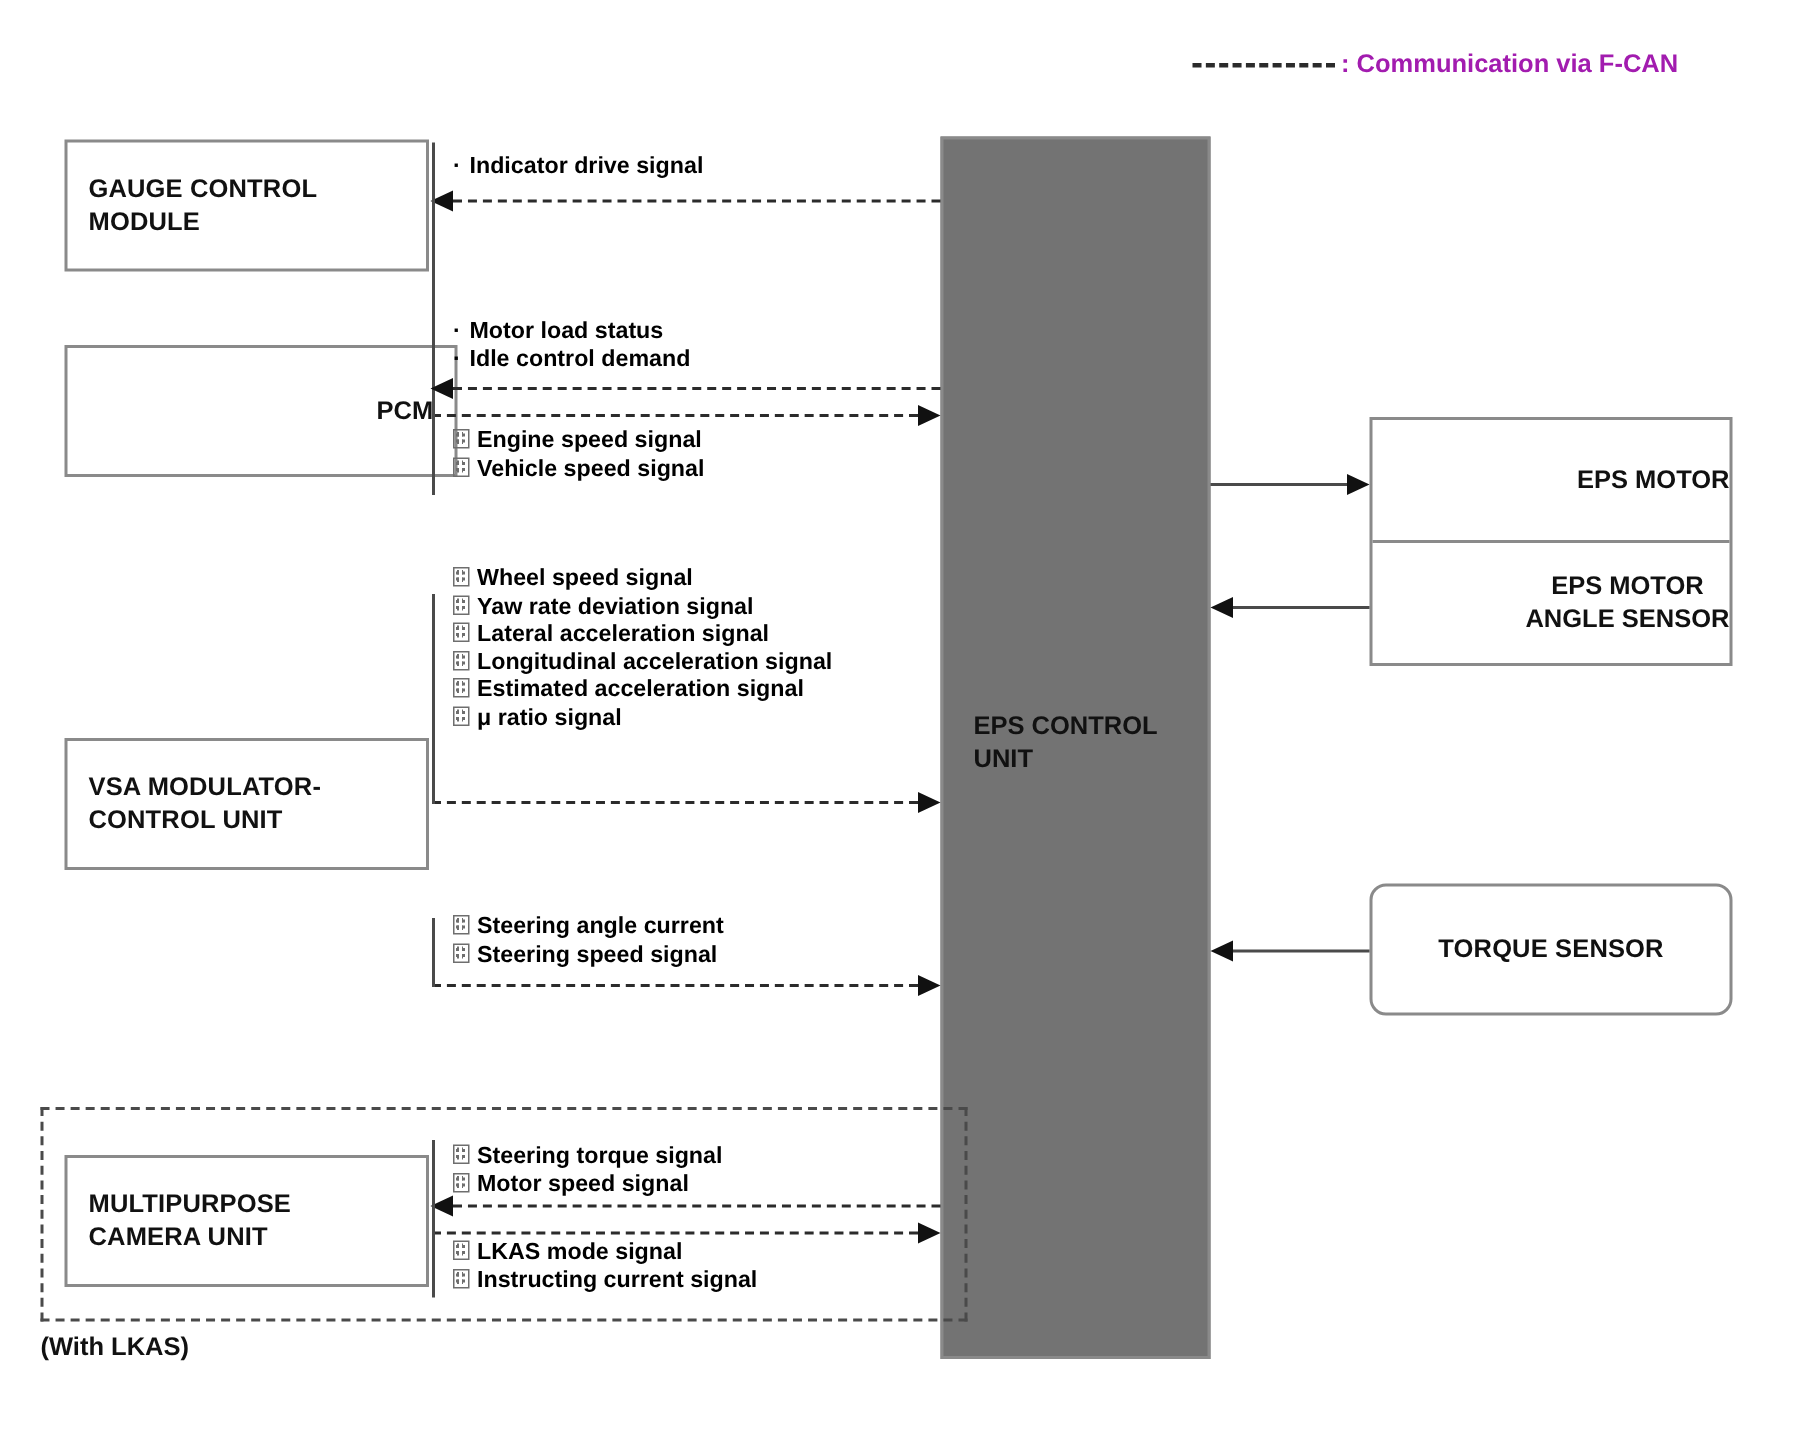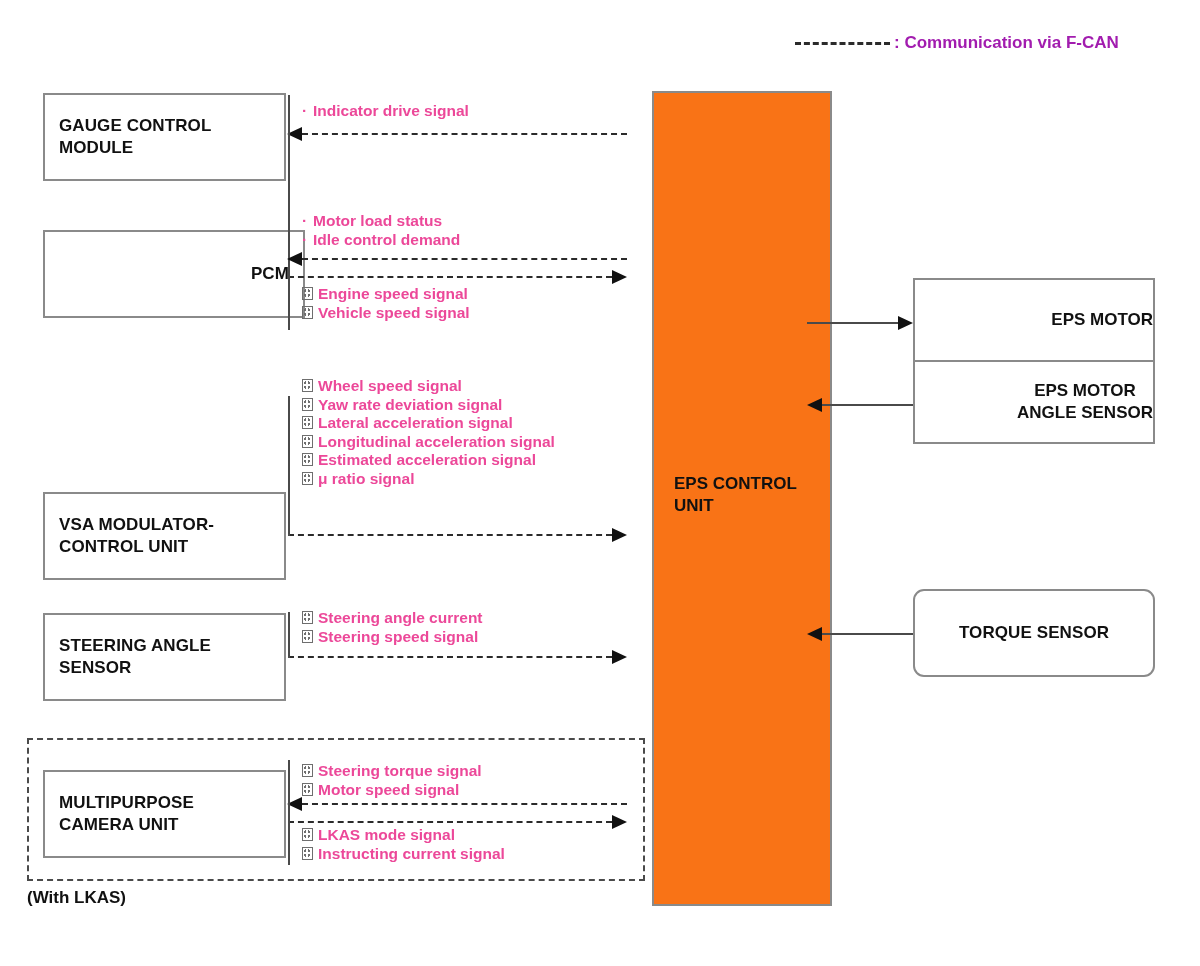--- a/index.html
+++ b/index.html
@@ -35,22 +35,21 @@
     white-space: pre-line;
   }
   .box.center-text { justify-content: center; }
   .box.center-text .box-label { text-align: center; }
 
   
   .eps-unit {
     position: absolute;
     box-sizing: border-box;
     border: 2px solid #8a8a8a;
-    background: #f97316;
-    margin-left: 25px;
+    background: #737373;
   }
   .eps-unit .eps-label {
     position: absolute;
     left: 20px;
     top: 380px;
     font-size: 17px;
     font-weight: bold;
     color: #111111;
     line-height: 1.3;
     white-space: pre-line;
@@ -80,21 +79,21 @@
     line-height: 1.28;
     text-align: center;
     white-space: pre-line;
   }
 
   
   .sig-list {
     position: absolute;
     font-size: 15.5px;
     font-weight: bold;
-    color: #ec4899;
+    color: #000000;
     line-height: 18.5px;
     white-space: nowrap;
   }
   .sig-row { display: block; }
   .bullet-dot  { display: inline-block; width: 11px; }
   .bullet-tofu {
     display: inline-block;
     width: 9px;
     height: 11px;
     border: 1px solid #6e6e6e;
@@ -199,24 +198,20 @@
 
   <div class="box center-text" style="left:43px; top:230px; width:262px; height:88px;justify-content:flex-end;">
     <div class="box-label">PCM</div>
   </div>
 
   <div class="box" style="left:43px; top:492px; width:243px; height:88px;">
     <div class="box-label">VSA MODULATOR-
 CONTROL UNIT</div>
   </div>
 
-  <div class="box" style="left:43px; top:613px; width:243px; height:88px;">
-    <div class="box-label">STEERING ANGLE
-SENSOR</div>
-  </div>
 
   <div class="lkas-frame" style="left:27px; top:738px; width:618px; height:143px;"></div>
 
   <div class="box" style="left:43px; top:770px; width:243px; height:88px;">
     <div class="box-label">MULTIPURPOSE
 CAMERA UNIT</div>
   </div>
 
   <div class="lkas-caption" style="left:27px; top:888px;">(With LKAS)</div>
 

